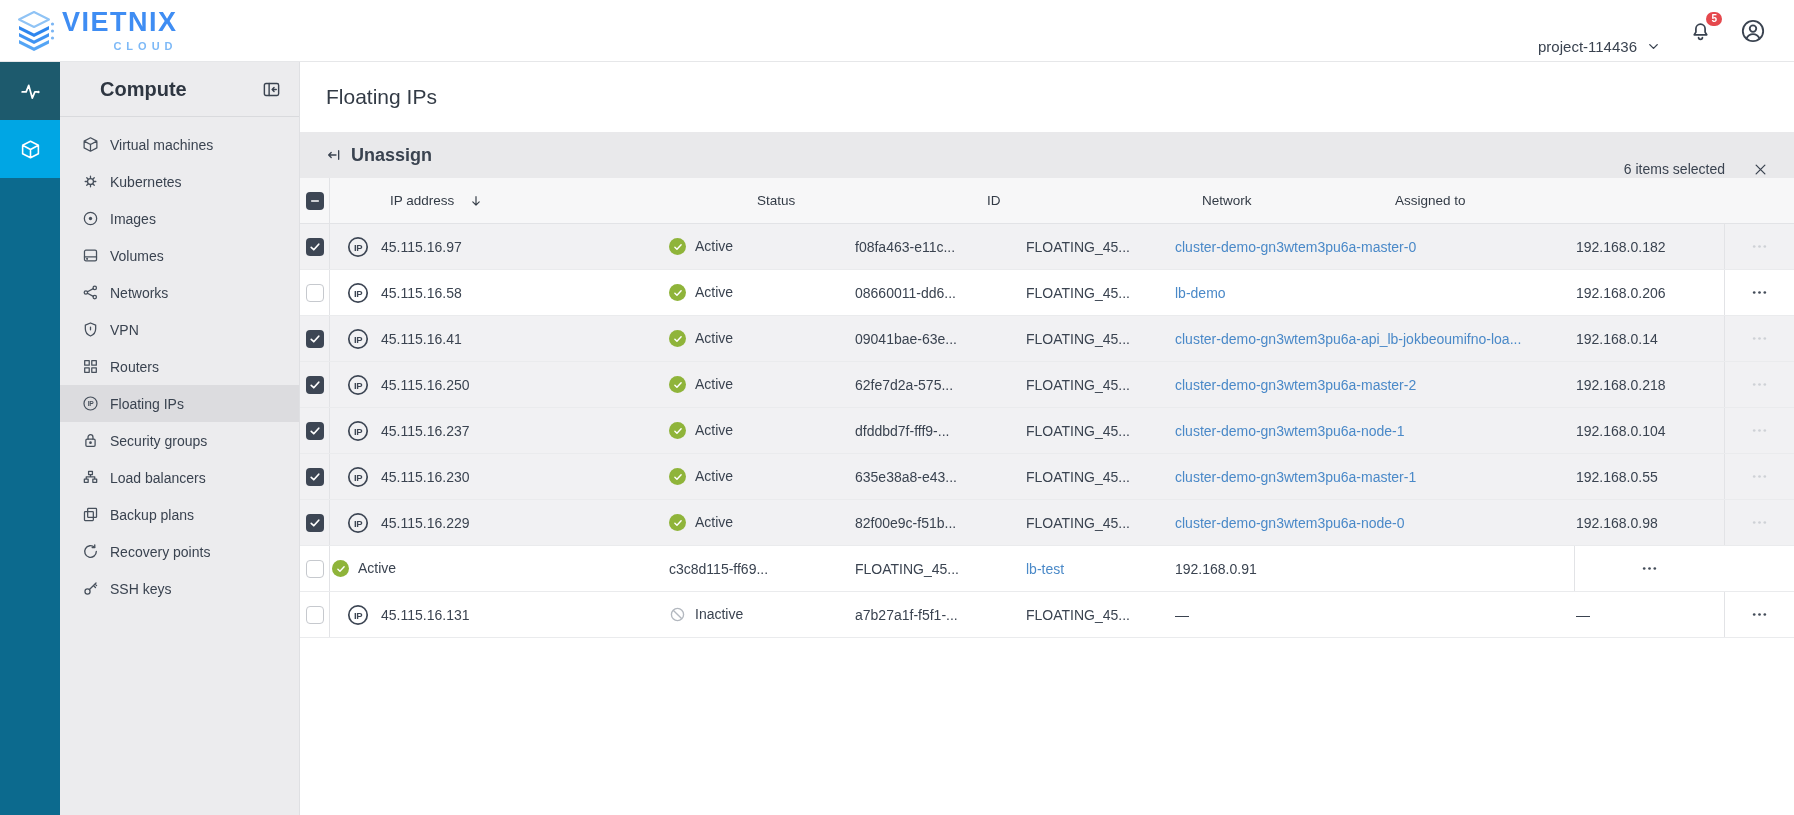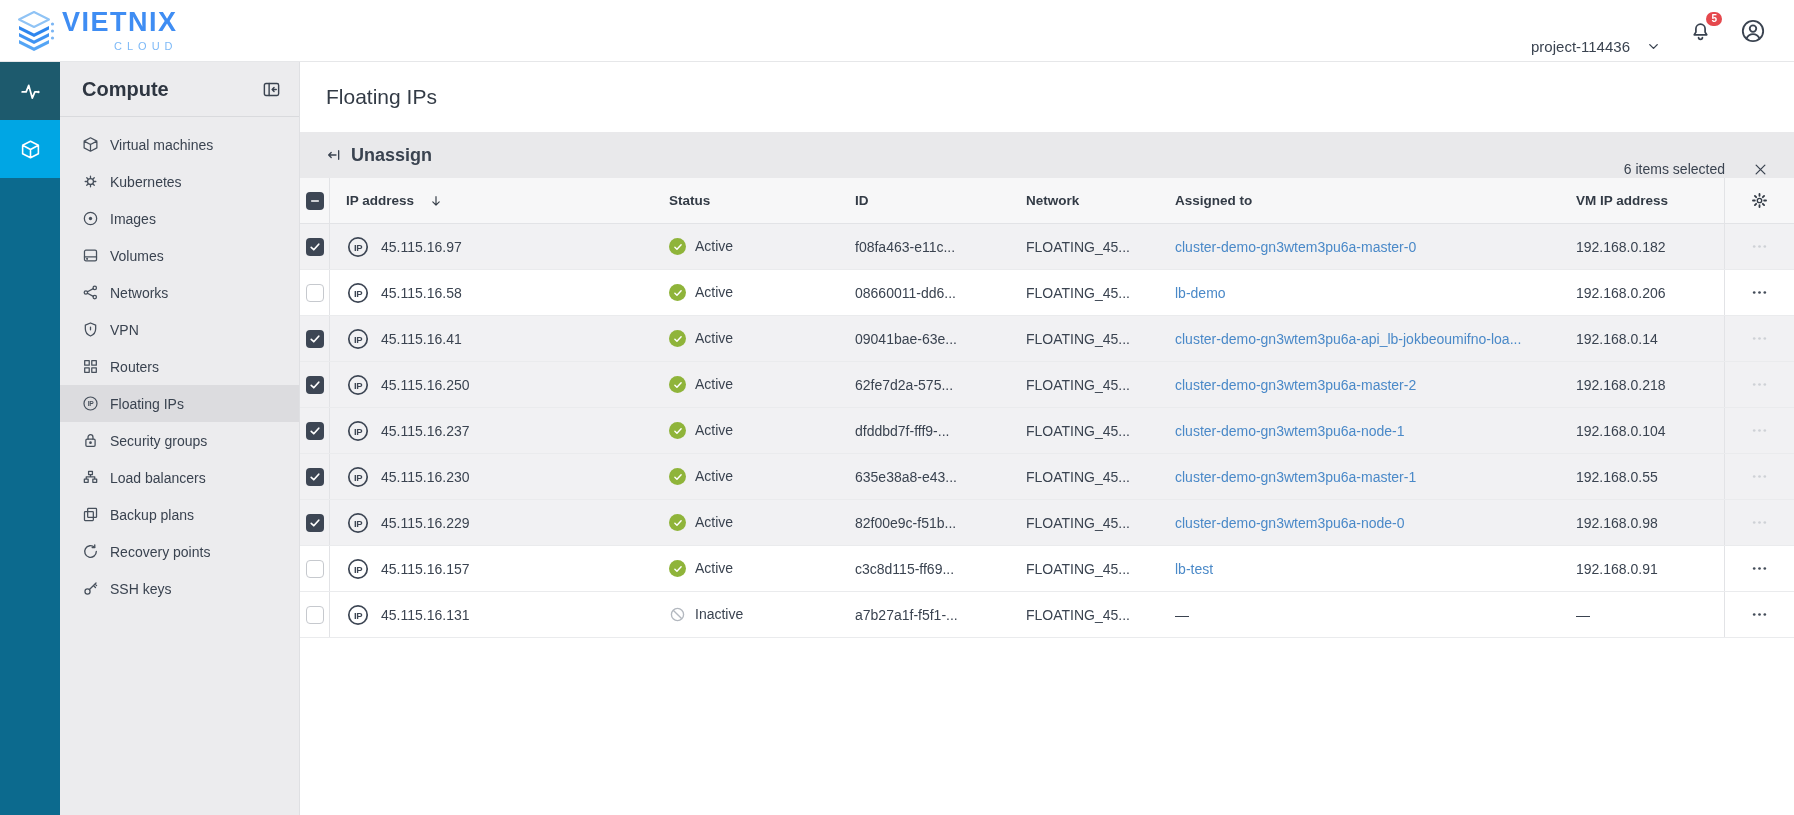--- a/index.html
+++ b/index.html
@@ -11,40 +11,40 @@
   body{margin:0;font-family:"Liberation Sans",sans-serif;background:#fff;}
   .app{width:1794px;height:815px;position:relative;background:#fff;color:#3a4350;overflow:hidden;}
   .ic{display:block;width:100%;height:100%;}
 
   
   .topbar{height:62px;display:flex;align-items:center;justify-content:space-between;
           padding:0 28px 0 12px;border-bottom:1px solid #e6e7e9;background:#fff;}
   .brand{display:flex;align-items:center;gap:6px;cursor:pointer;}
   .brand-text{display:flex;flex-direction:column;align-items:flex-end;}
   .brand-name{font-size:27px;font-weight:800;color:#3f8df3;letter-spacing:1.5px;line-height:1;}
-  .brand-sub{font-size:11px;font-weight:400;color:#7db9f7;letter-spacing:5px;margin-top:5px;line-height:1;}
+  .brand-sub{font-size:11px;font-weight:700;color:#7db9f7;letter-spacing:5px;margin-top:5px;line-height:1;}
   .top-right{display:flex;align-items:center;gap:28px;}
-  .project{display:flex;align-items:center;gap:16px;font-size:15px;font-weight:500;color:#3a4350;cursor:pointer;margin-top:32px;}
+  .project{display:flex;align-items:center;gap:9px;font-size:15px;font-weight:500;color:#3a4350;cursor:pointer;margin-top:32px;}
   .chev{width:15px;height:15px;color:#3a4350;}
   .bell-wrap{position:relative;width:23px;height:23px;color:#3a4350;cursor:pointer;}
   .badge{position:absolute;top:-7px;right:-10px;background:var(--badge-red);color:#fff;
          font-size:10px;font-weight:700;border-radius:9px;padding:2px 5px;line-height:1;}
   .avatar{width:26px;height:26px;color:#3a4350;cursor:pointer;}
 
   
   .body{display:flex;height:753px;}
   .rail{width:60px;background:var(--rail-teal);display:flex;flex-direction:column;flex:none;}
   .rail-item{height:58px;display:flex;align-items:center;justify-content:center;color:#fff;cursor:pointer;}
   .rail-item.dim{background:var(--rail-dim);}
   .rail-item.active{background:var(--accent-blue);}
   .rail-item .ric{width:21px;height:21px;}
 
   .sidebar{width:240px;background:#ececee;border-right:1px solid #dfe0e3;flex:none;}
   .sidebar-head{height:55px;display:flex;align-items:center;justify-content:space-between;
-                padding:0 18px 0 22px;border-bottom:1px solid #d9dadd;}
+                padding:0 18px 0 40px;border-bottom:1px solid #d9dadd;}
   .sidebar-title{font-size:20px;font-weight:600;color:#2e3641;}
   .collapse-btn{width:19px;height:19px;color:#3a4350;cursor:pointer;}
   .menu{padding-top:9px;}
   .menu-item{height:37px;display:flex;align-items:center;gap:11px;padding:0 8px 0 22px;
              font-size:14px;color:#3a4350;cursor:pointer;}
   .menu-item.active{background:#dcdcdf;}
   .mi-icon{width:17px;height:17px;color:#47505c;flex:none;}
 
   
   .main{flex:1;display:flex;flex-direction:column;min-width:0;background:#fff;}
@@ -53,21 +53,21 @@
   .toolbar{height:46px;background:#e9e9eb;display:flex;align-items:center;justify-content:space-between;
            padding:0 26px;flex:none;}
   .unassign{display:flex;align-items:center;gap:9px;font-size:18px;font-weight:700;color:#3a4350;cursor:pointer;}
   .unassign-ic{width:16px;height:16px;}
   .selection{display:flex;align-items:center;gap:28px;font-size:14px;color:#3a4350;margin-top:28px;}
   .close-btn{width:15px;height:15px;color:#3a4350;cursor:pointer;}
 
   
   .trow{display:grid;grid-template-columns:30px 337px 186px 171px 149px 401px 150px 1fr;
         align-items:center;height:46px;border-bottom:1px solid #eaebed;font-size:14px;color:#3a4350;background:#fff;}
-  .trow.thead{background:#f7f7f8;border-bottom:1px solid #e2e3e6;font-weight:700;font-size:13.5px;color:#333b46;}
+  .trow.thead{background:#f7f7f8;border-bottom:1px solid #e2e3e6;font-weight:400;font-size:13.5px;color:#333b46;gap:44px;}
   .trow.selected{background:#f1f1f3;}
   .cell{padding-left:2px;overflow:hidden;white-space:nowrap;text-overflow:ellipsis;}
   .c-check{height:100%;display:flex;align-items:center;justify-content:center;border-right:1px solid #e2e3e6;padding:0;}
   .c-ip{display:flex;align-items:center;gap:11px;padding-left:16px;}
   .c-actions{height:100%;display:flex;align-items:center;justify-content:center;border-left:1px solid #e2e3e6;padding:0;}
   .cb{width:18px;height:18px;border-radius:4px;display:flex;align-items:center;justify-content:center;cursor:pointer;flex:none;}
   .cb .ic{width:12px;height:12px;color:#fff;}
   .cb.on,.cb.ind{background:var(--checkbox-dark);}
   .cb.off{background:#fff;border:1px solid #c6c9ce;}
   .ip-badge{width:24px;height:24px;color:#3d4654;flex:none;}
@@ -708,62 +708,54 @@
                   <svg class="ic">
                     <use href="#s-ellipsis-icon"></use>
                   </svg>
                 </span>
     </div>
   </div>
             <div class="trow">
     <div class="cell c-check">
       <div class="cb off"></div>
     </div>
+    <div class="cell c-status">
+      <span class="st st-active">
+                  <svg class="ic">
+                    <use href="#s-check-icon"></use>
+                  </svg>
+                </span>
+
+      <span class="status-label">Active</span>
+    </div>
+    <div class="cell c-id">c3c8d115-ff69...</div>
+    <div class="cell c-network">FLOATING_45...</div>
+    <div class="cell c-assigned">
+      <a class="link assigned-link">lb-test</a>
+      
+    </div>
+    <div class="cell c-vmip">192.168.0.91</div>
+    <div class="cell c-actions">
+      <span class="dots">
+                  <svg class="ic">
+                    <use href="#s-ellipsis-icon"></use>
+                  </svg>
+                </span>
+    </div>
+  </div>
+            <div class="trow">
+    <div class="cell c-check">
+      <div class="cb off"></div>
+    </div>
     <div class="cell c-ip">
       <span class="ip-badge">
                   <svg class="ic">
                     <use href="#s-floating-ip-icon"></use>
                   </svg>
                 </span>
-      <span class="ip-val">45.115.16.157</span>
-    </div>
-    <div class="cell c-status">
-      <span class="st st-active">
-                  <svg class="ic">
-                    <use href="#s-check-icon"></use>
-                  </svg>
-                </span>
-
-      <span class="status-label">Active</span>
-    </div>
-    <div class="cell c-id">c3c8d115-ff69...</div>
-    <div class="cell c-network">FLOATING_45...</div>
-    <div class="cell c-assigned">
-      <a class="link assigned-link">lb-test</a>
-      
-    </div>
-    <div class="cell c-vmip">192.168.0.91</div>
-    <div class="cell c-actions">
-      <span class="dots">
-                  <svg class="ic">
-                    <use href="#s-ellipsis-icon"></use>
-                  </svg>
-                </span>
-    </div>
-  </div>
-            <div class="trow">
-    <div class="cell c-check">
-      <div class="cb off"></div>
-    </div>
-    <div class="cell c-ip">
-      <span class="ip-badge">
-                  <svg class="ic">
-                    <use href="#s-floating-ip-icon"></use>
-                  </svg>
-                </span>
       <span class="ip-val">45.115.16.131</span>
     </div>
     <div class="cell c-status">
 
       <span class="st st-inactive">
                   <svg class="ic">
                     <use href="#s-ban-icon"></use>
                   </svg>
                 </span>
       <span class="status-label">Inactive</span>

